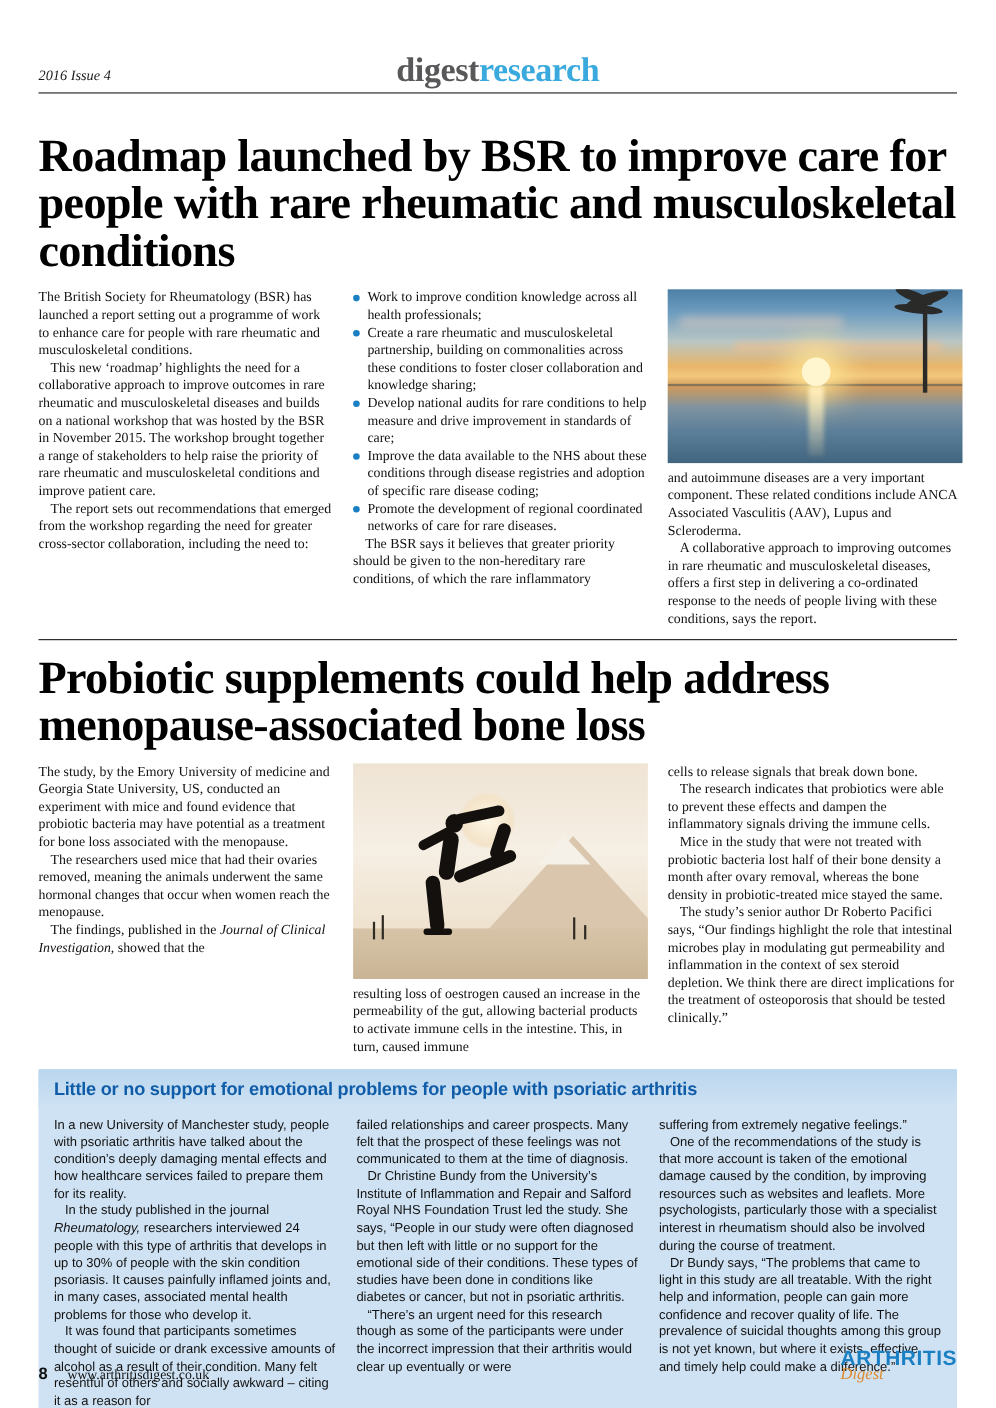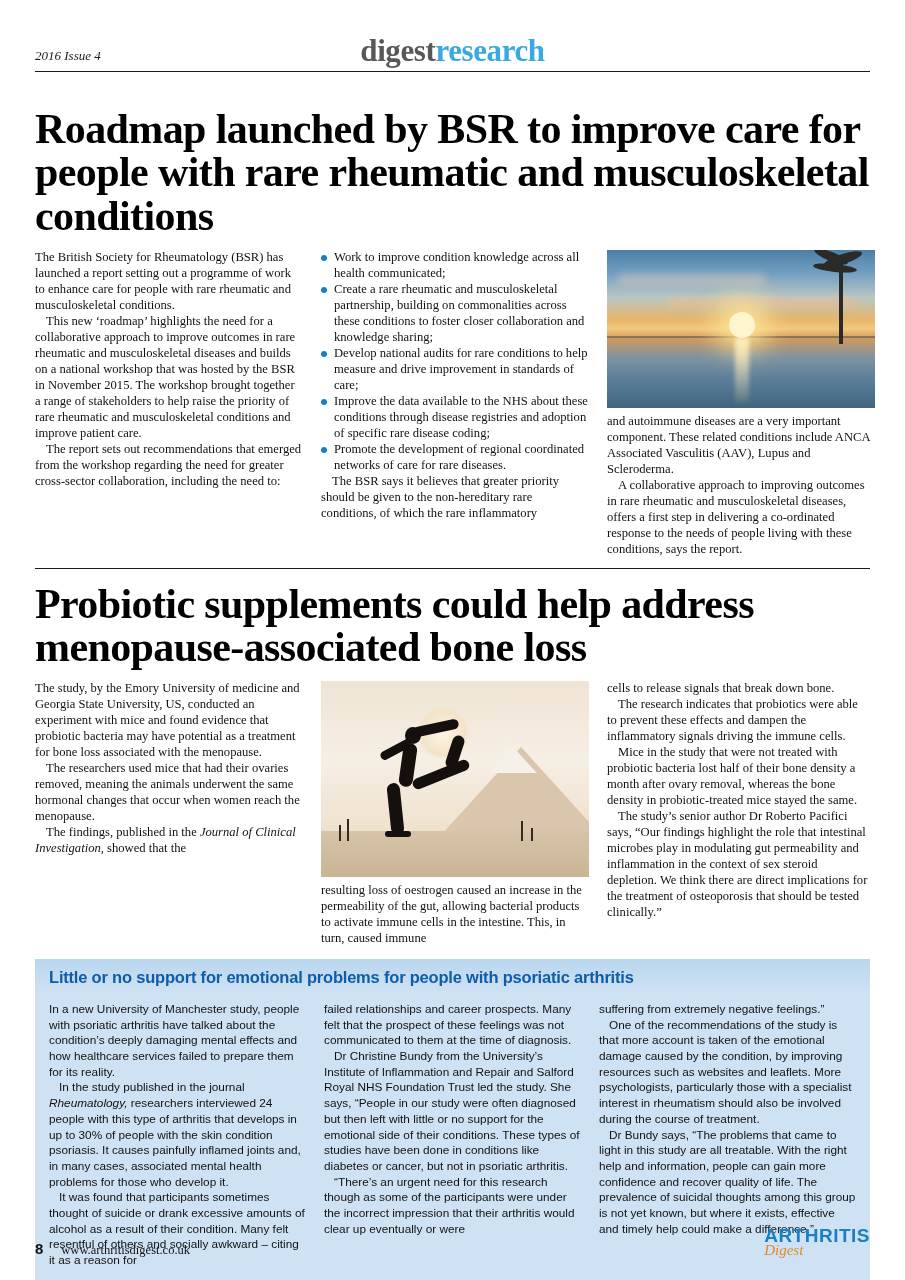--- a/index.html
+++ b/index.html
@@ -10,21 +10,21 @@
     background: #ffffff;
     font-family: "Liberation Serif", serif;
     color: #111;
     position: relative;
     overflow: hidden;
   }
   .page {
     width: 905px;
     height: 1280px;
     position: relative;
-    padding: 30px 35px 0 35px;
+    padding: 43px 35px 0 35px;
   }
 
   
   .masthead {
     display: flex;
     align-items: flex-end;
     justify-content: flex-start;
     position: relative;
     height: 42px;
     border-bottom: 1.5px solid #1a1a1a;
@@ -300,21 +300,21 @@
     <div class="a1-grid">
 
       <div class="col">
         <p>The British Society for Rheumatology (BSR) has launched a report setting out a programme of work to enhance care for people with rare rheumatic and musculoskeletal conditions.</p>
         <p>This new ‘roadmap’ highlights the need for a collaborative approach to improve outcomes in rare rheumatic and musculoskeletal diseases and builds on a national workshop that was hosted by the BSR in November 2015. The workshop brought together a range of stakeholders to help raise the priority of rare rheumatic and musculoskeletal conditions and improve patient care.</p>
         <p>The report sets out recommendations that emerged from the workshop regarding the need for greater cross-sector collaboration, including the need to:</p>
       </div>
 
       <div class="col">
         <ul class="bullets">
-          <li>Work to improve condition knowledge across all health communicated;</li>
+          <li>Work to improve condition knowledge across all health professionals;</li>
           <li>Create a rare rheumatic and musculoskeletal partnership, building on commonalities across these conditions to foster closer collaboration and knowledge sharing;</li>
           <li>Develop national audits for rare conditions to help measure and drive improvement in standards of care;</li>
           <li>Improve the data available to the NHS about these conditions through disease registries and adoption of specific rare disease coding;</li>
           <li>Promote the development of regional coordinated networks of care for rare diseases.</li>
           <li class="tail">The BSR says it believes that greater priority should be given to the non-hereditary rare conditions, of which the rare inflammatory</li>
         </ul>
       </div>
 
       <div class="col">
         <div class="sunset">

